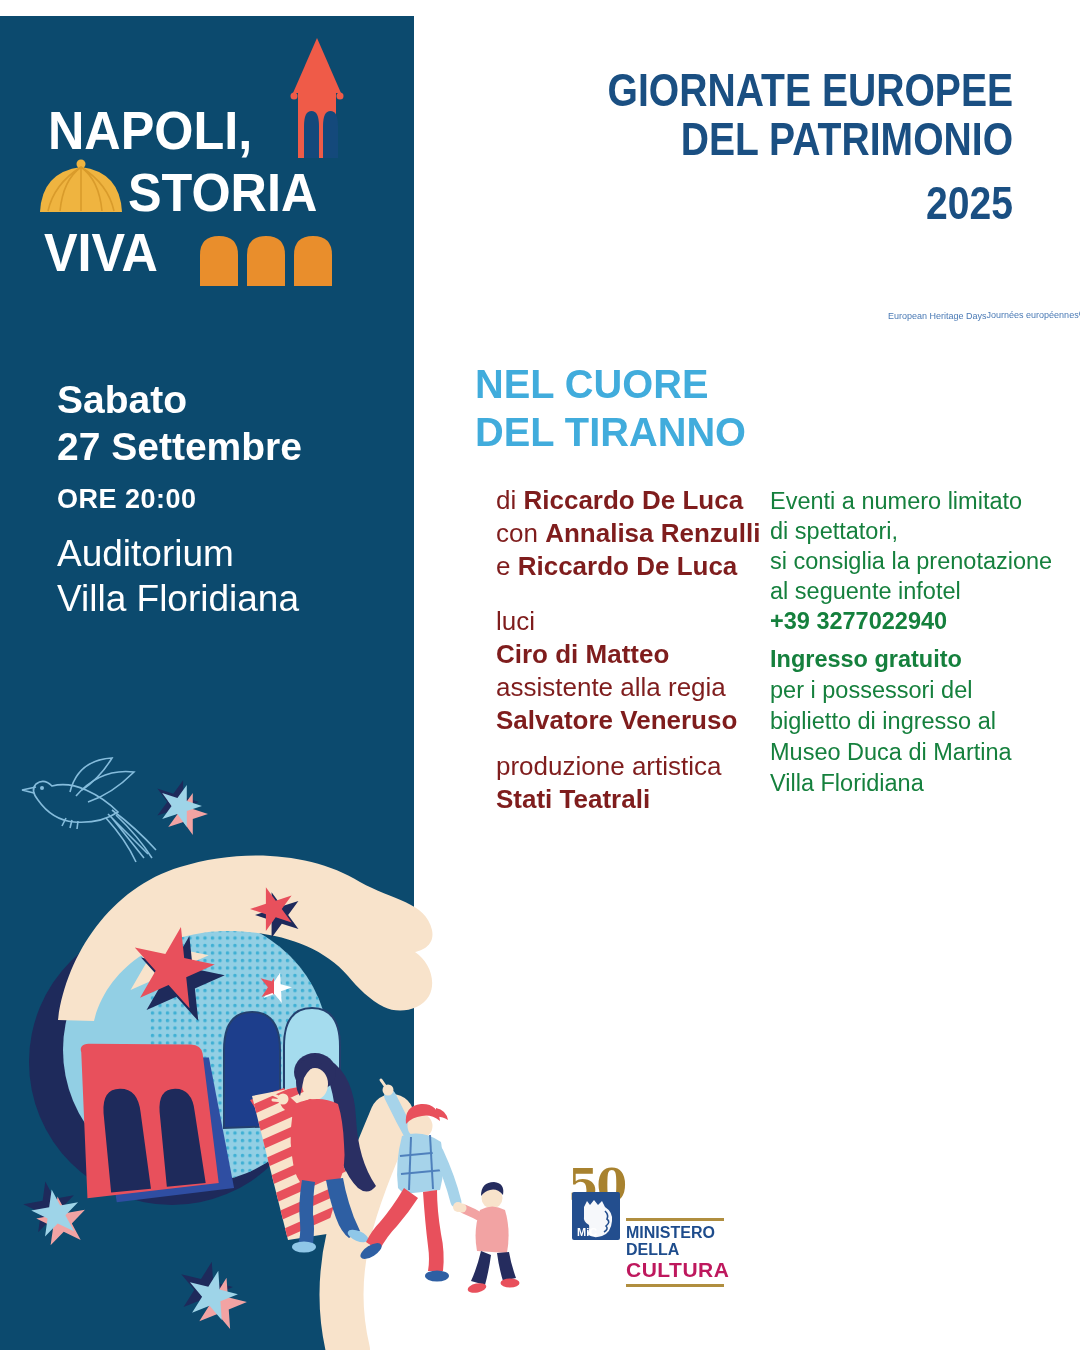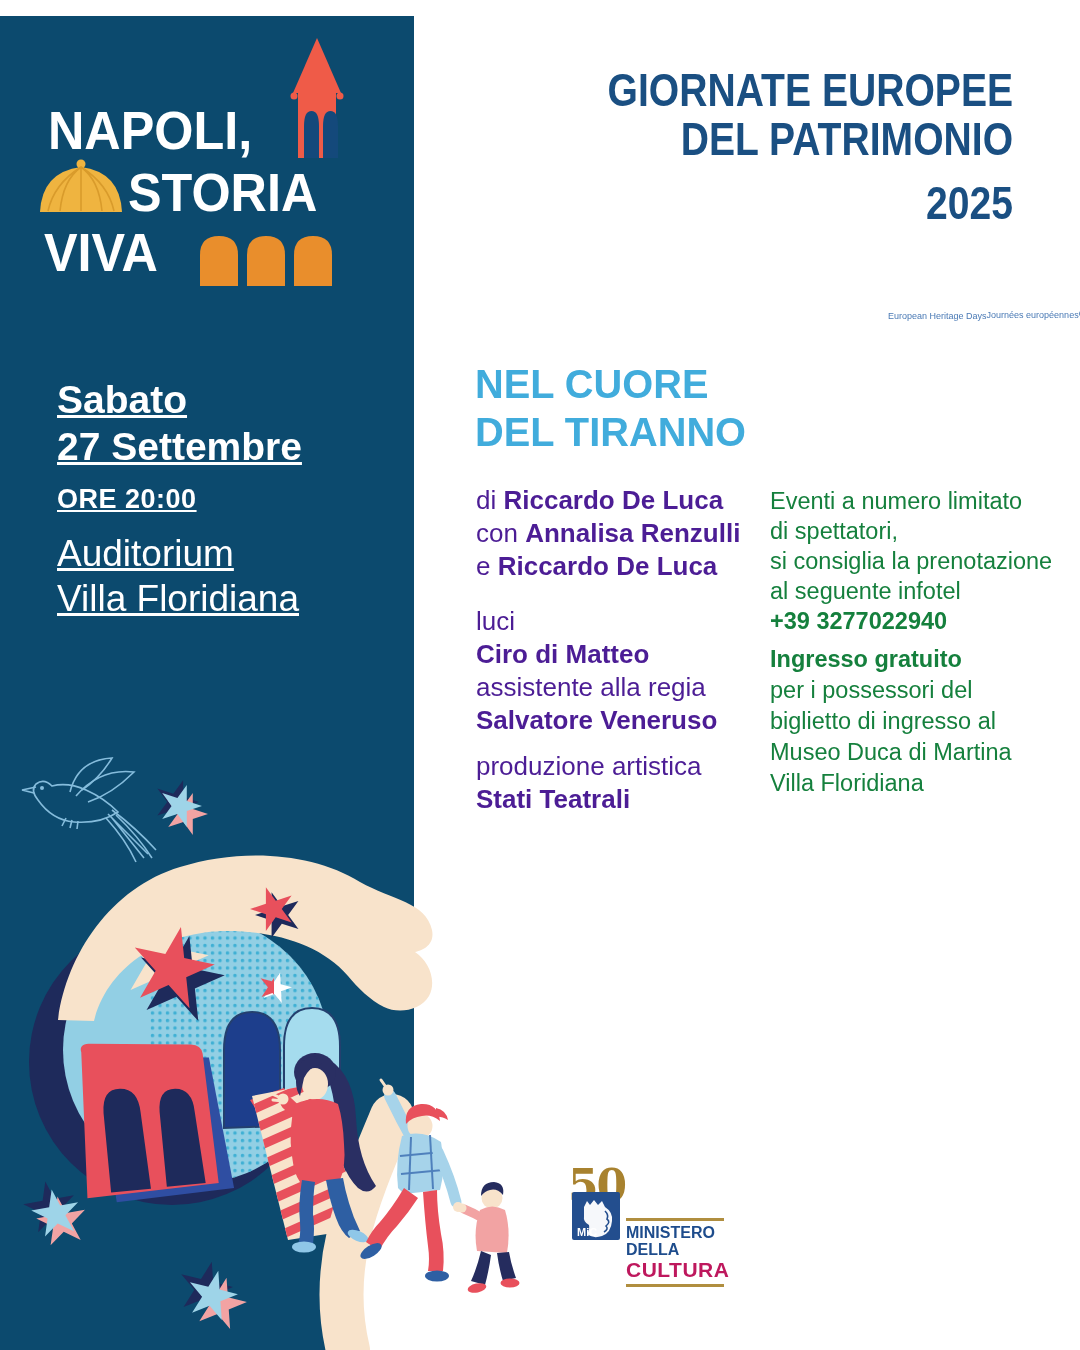--- a/index.html
+++ b/index.html
@@ -3,36 +3,36 @@
 <meta charset="utf-8">
 <style>
   html,body{margin:0;padding:0;background:#e8e8e8;}
   .poster{position:relative;width:1080px;height:1350px;background:#ffffff;overflow:hidden;
           font-family:"Liberation Sans",sans-serif;}
   .abs{position:absolute;}
   
   .sidebar{position:absolute;left:0;top:16px;width:388px;height:1350px;background:#0c4a6e;padding-left:26px;}
   .brand-word{position:absolute;color:#fff;font-weight:800;font-size:53px;letter-spacing:0;
               transform:scaleX(.95);transform-origin:0 0;white-space:nowrap;}
-  .ev{position:absolute;left:57px;top:360px;color:#fff;text-decoration:underline;}
+  .ev{position:absolute;left:57px;top:360px;color:#fff;}
   .ev-big{font-size:39px;font-weight:700;line-height:47px;white-space:nowrap;}
   .ev-time{font-size:27px;font-weight:700;margin-top:14px;letter-spacing:.5px;}
   .ev-venue{font-size:37px;font-weight:400;line-height:45px;margin-top:16px;white-space:nowrap;}
   
   .ghd{position:absolute;right:67px;top:66px;text-align:right;color:#1A4F82;font-weight:800;
        font-size:46px;line-height:49px;transform:scaleX(.85);transform-origin:100% 0;white-space:nowrap;}
   .ghd-year{margin-top:15px;}
   .eu{position:absolute;right:56px;top:280px;width:136px;display:flex;align-items:center;}
   .eu-cap{color:#4A7AB5;font-size:9px;line-height:11px;text-align:center;white-space:nowrap;}
   .eu-cap1{margin-top:7px;}
   .eu-cap2{margin-top:5px;}
   
   .show-title{position:absolute;left:475px;top:360px;color:#41ACDC;font-weight:700;font-size:41px;
               line-height:48px;transform:scaleX(.97);transform-origin:0 0;white-space:nowrap;}
-  .credits{position:absolute;left:476px;top:484px;color:#4c1d95;font-size:26px;line-height:33px;}
+  .credits{position:absolute;left:496px;top:484px;color:#7f1d1d;font-size:26px;line-height:33px;}
   .credits .g2{margin-top:22px;}
   .credits .g3{margin-top:13px;}
   .cr{white-space:pre;}
   .b{font-weight:700;}
   .info{position:absolute;left:770px;top:486px;color:#15803d;font-size:23.5px;line-height:30px;}
   .info .free{margin-top:8px;line-height:31px;}
   .info div{white-space:nowrap;}
   
   .mic{position:absolute;left:566px;top:1164px;width:170px;height:100px;}
   .mic-50{position:absolute;left:2px;top:0;font-family:"DejaVu Serif",serif;font-weight:700;

